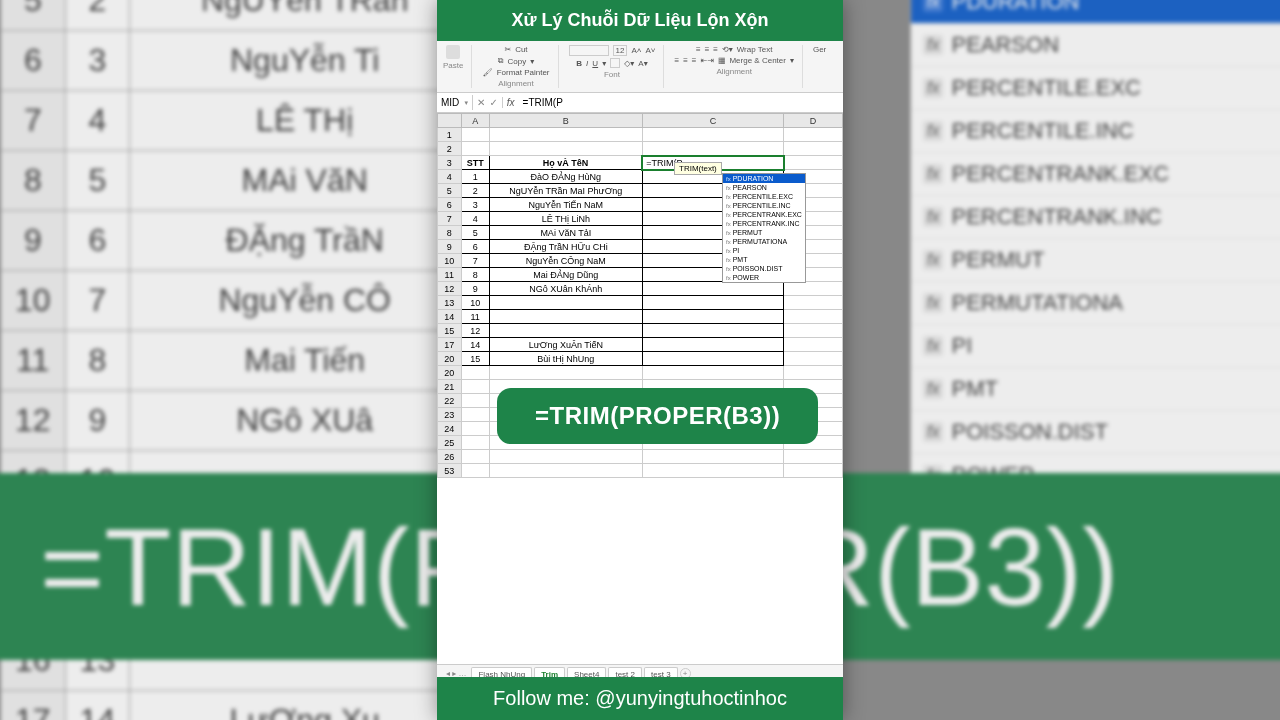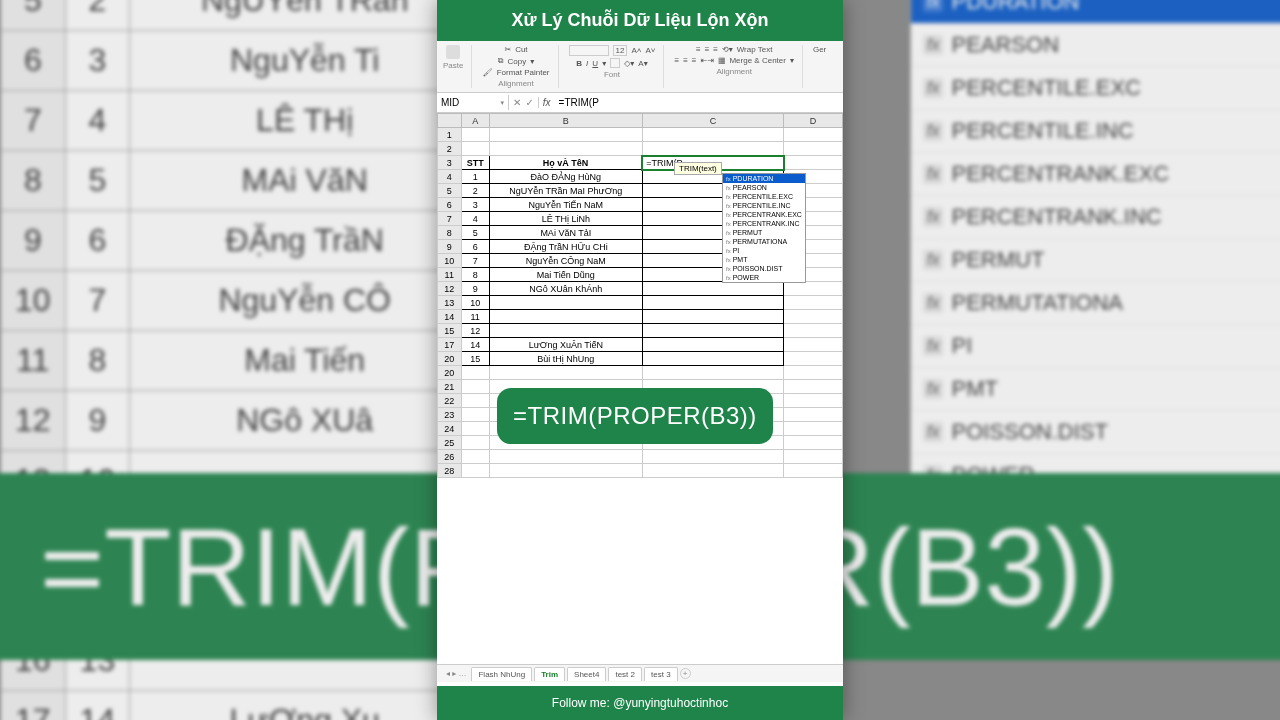--- a/index.html
+++ b/index.html
@@ -10,29 +10,29 @@
 .bg-table .rh{width:60px;background:#f0f0f0}
 .bg-table .nm{width:350px;text-align:center}
 .bg-formula{position:absolute;left:-40px;bottom:60px;font-size:110px;color:#fff;background:#1e8449;border-radius:40px;padding:30px 80px;font-weight:400;width:1400px}
 .bg-funclist{position:absolute;right:-10px;top:-20px;width:380px;background:#fff;border:1px solid #aaa}
 .bg-funclist .it{padding:8px 12px;border-bottom:1px solid #eee;font-size:22px;color:#333;display:flex;align-items:center;gap:8px}
 .bg-funclist .it.sel{background:#0a5bcc;color:#fff}
 .bg-funclist .fx{font-style:italic;font-size:16px;background:#e8e8e8;color:#555;padding:1px 4px;border-radius:3px}
 .bg-funclist .it.sel .fx{background:#3a7bdc;color:#fff}
 .phone{position:absolute;left:437px;top:0;width:406px;height:720px;background:#fff;box-shadow:0 0 20px rgba(0,0,0,.4)}
 .banner-top{background:#1e8449;color:#fff;text-align:center;font-size:18px;font-weight:700;padding:10px 4px}
-.banner-bot{position:absolute;bottom:0;left:0;right:0;background:#1e8449;color:#fff;text-align:center;font-size:12px;padding:10px 4px}
+.banner-bot{position:absolute;bottom:0;left:0;right:0;background:#1e8449;color:#fff;text-align:center;font-size:20px;padding:10px 4px}
 .ribbon{font-size:8px;color:#555;border-bottom:1px solid #ccc;padding:4px 6px;display:flex;gap:10px;background:#f5f5f5}
 .ribbon .grp{display:flex;flex-direction:column;align-items:center;gap:2px;border-right:1px solid #ddd;padding-right:8px}
 .ribbon .grp:last-child{border-right:none}
 .ribbon .row{display:flex;gap:4px;align-items:center}
 .ribbon .ico{width:14px;height:14px;background:#ddd;border-radius:2px}
 .ribbon .lbl{font-size:8px;color:#888}
 .fbar{display:flex;align-items:center;border-bottom:1px solid #ccc;font-size:10px;height:20px;background:#fff}
-.fbar .nbox{width:72px;border-right:1px solid #ccc;padding:2px 4px;display:flex;align-items:center;justify-content:space-between}
+.fbar .nbox{width:36px;border-right:1px solid #ccc;padding:2px 4px;display:flex;align-items:center;justify-content:space-between}
 .fbar .nbox::after{content:"▾";font-size:7px;color:#888}
 .fbar .btns{display:flex;gap:4px;padding:0 4px;border-right:1px solid #ccc;color:#888}
 .fbar .fx{font-style:italic;padding:0 4px;color:#555}
 .fbar .fval{padding:0 4px;color:#000}
 .sheet{position:relative;font-size:10px}
 .grid{border-collapse:collapse;width:100%}
 .grid th{background:#e8e8e8;border:1px solid #bbb;font-weight:400;font-size:9px;color:#333;height:14px}
 .grid td{border:1px solid #ccc;height:14px;font-size:9px;text-align:center;padding:0 2px}
 .grid .rh{background:#e8e8e8;width:20px;font-size:9px}
 .grid .colA{width:24px}
@@ -40,21 +40,21 @@
 .grid .colC{width:120px}
 .grid .colD{width:50px}
 .grid .hdr{font-weight:700}
 .grid .sel{border:2px solid #1a7f2e;text-align:left;padding-left:3px}
 .tooltip{position:absolute;font-size:8px;background:#ffffe1;border:1px solid #aaa;padding:1px 4px}
 .funclist{position:absolute;background:#fff;border:1px solid #999;font-size:7px;width:84px;max-height:120px;overflow:hidden}
 .funclist .it{padding:1px 3px;display:flex;align-items:center;gap:2px}
 .funclist .it.sel{background:#0a5bcc;color:#fff}
 .funclist .fx{font-size:6px;color:#777}
 .funclist .it.sel .fx{color:#cfe3ff}
-.pill{position:absolute;left:60px;top:388px;background:#1e8449;color:#fff;font-size:24px;padding:14px 16px;border-radius:14px;font-weight:400;letter-spacing:.5px}
+.pill{position:absolute;left:60px;top:388px;background:#1e8449;color:#fff;font-size:24px;padding:14px 38px;border-radius:14px;font-weight:700;letter-spacing:.5px}
 .tabs{position:absolute;bottom:38px;left:0;right:0;height:18px;border-top:1px solid #ccc;display:flex;align-items:center;font-size:8px;background:#f5f5f5;gap:2px;padding:0 6px}
 .tabs .nav{color:#888;padding:0 3px}
 .tabs .tab{padding:2px 6px;border:1px solid #ccc;border-bottom:none;background:#fff;color:#555;border-radius:2px 2px 0 0}
 .tabs .tab.act{background:#fff;font-weight:700;color:#1a7f2e}
 .tabs .add{border:1px solid #ccc;border-radius:50%;width:11px;height:11px;display:flex;align-items:center;justify-content:center;font-size:8px;color:#888}
 .withdata td:nth-child(2),.withdata td:nth-child(3){border:1px solid #000}
 </style>
 </head>
 <body>
 
@@ -285,21 +285,21 @@
           <tr class="withdata">
             <td class="rh">10</td>
             <td style="border:1px solid #000">7</td>
             <td style="border:1px solid #000">NguYễn CÔng NaM</td>
             <td style="border:1px solid #000"></td>
             <td></td>
           </tr>
           <tr class="withdata">
             <td class="rh">11</td>
             <td style="border:1px solid #000">8</td>
-            <td style="border:1px solid #000">Mai Tiến Dũng</td>
+            <td style="border:1px solid #000">Mai ĐẢNg Dũng</td>
             <td style="border:1px solid #000"></td>
             <td></td>
           </tr>
           <tr class="withdata">
             <td class="rh">12</td>
             <td style="border:1px solid #000">9</td>
             <td style="border:1px solid #000">NGô   XUân KhÁnh</td>
             <td style="border:1px solid #000"></td>
             <td></td>
           </tr>
@@ -381,21 +381,21 @@
             <td></td>
           </tr>
           <tr>
             <td class="rh">26</td>
             <td></td>
             <td></td>
             <td></td>
             <td></td>
           </tr>
           <tr>
-            <td class="rh">28</td>
+            <td class="rh">53</td>
             <td></td>
             <td></td>
             <td></td>
             <td></td>
           </tr>
         </tbody>
       </table>
     <div class="tooltip" style="left:237px;top:49px">TRIM(text)</div>
     <div class="funclist" style="left:285px;top:60px" id="fl">
 

